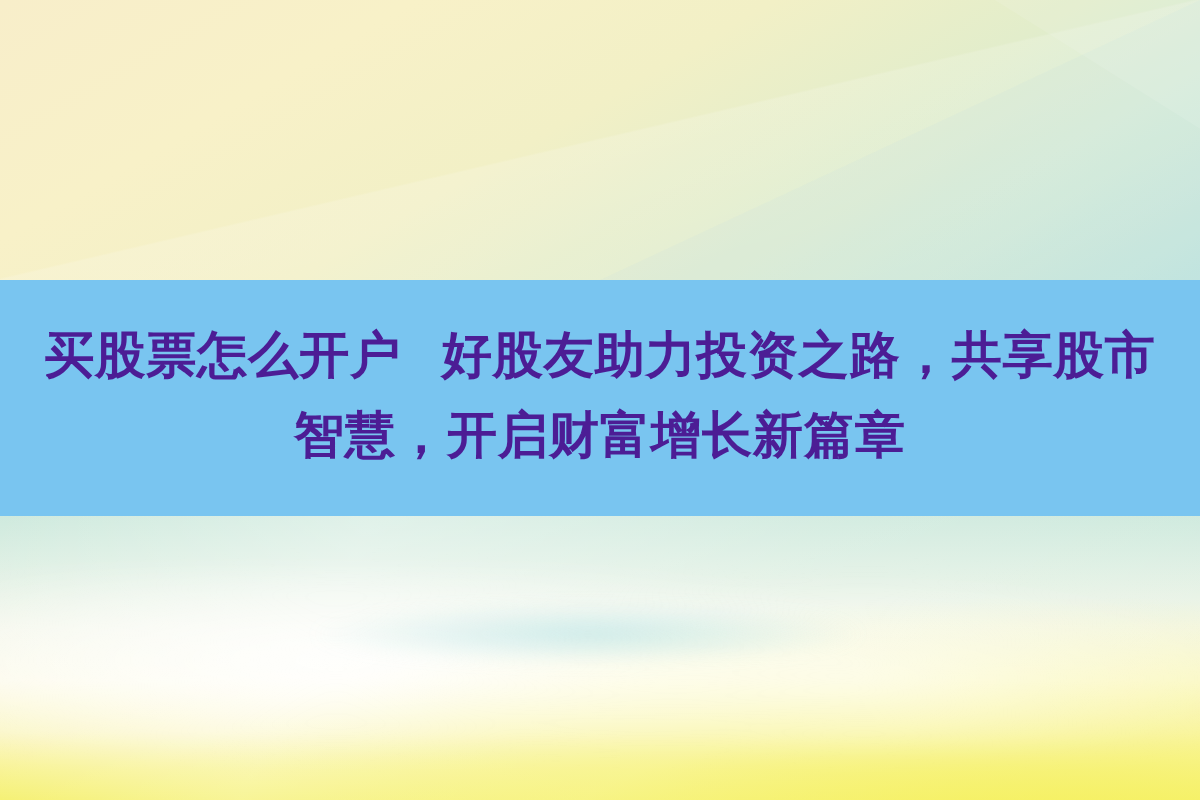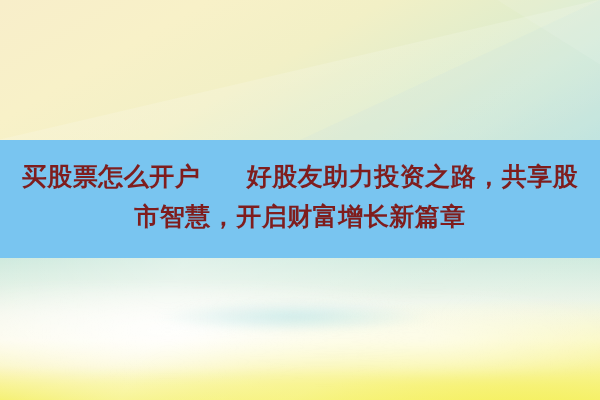--- a/index.html
+++ b/index.html
@@ -122,22 +122,22 @@
     width: 600px;
     height: 118px;
     background: #79c5f0;
     display: flex;
     align-items: center;
     justify-content: center;
   }
   .banner-text {
     width: 572px;
     margin: 0;
-    color: #7f1d1d;
-    font-family: Liberation Mono, monospace;
+    color: #4c1d95;
+    font-family: Liberation Serif, serif;
     font-weight: 700;
     font-size: 25px;
     line-height: 40px;
     text-align: center;
     letter-spacing: 0.5px;
     white-space: pre-wrap;
   }
 </style>
 </head>
 <body>

